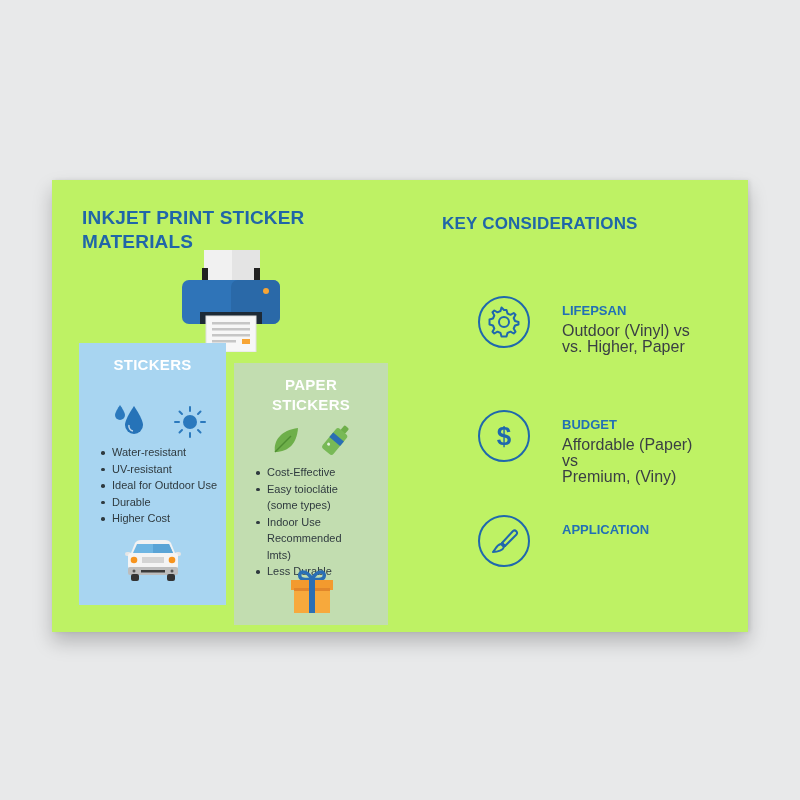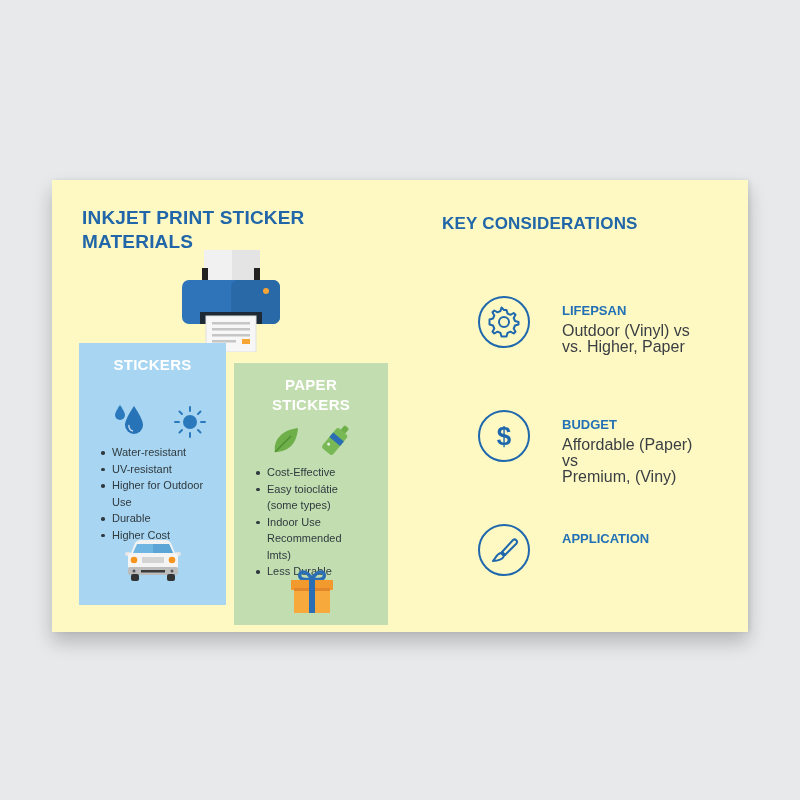--- a/index.html
+++ b/index.html
@@ -7,21 +7,21 @@
       width: 800px; height: 800px;
       background: #e8e9ea;
       position: relative;
       overflow: hidden;
       font-family: "Liberation Sans", "DejaVu Sans", sans-serif;
     }
     .card {
       position: absolute;
       left: 52px; top: 180px;
       width: 696px; height: 452px;
-      background: #fef9c3;
+      background: #bef264;
       box-shadow: 0 10px 18px rgba(0,0,0,0.22), 2px 0 4px rgba(0,0,0,0.08);
     }
     .title {
       position: absolute;
       left: 30px; top: 26px;
       width: 260px;
       color: #2066a8;
       font-weight: bold;
       font-size: 19px;
       line-height: 24px;
@@ -139,21 +139,21 @@
           <line x1="6.5" y1="6.5" x2="9" y2="9"></line>
           <line x1="25" y1="25" x2="27.5" y2="27.5"></line>
           <line x1="27.5" y1="6.5" x2="25" y2="9"></line>
           <line x1="9" y1="25" x2="6.5" y2="27.5"></line>
         </g>
       </svg>
     </div>
     <ul class="features">
       <li>Water-resistant</li>
       <li>UV-resistant</li>
-      <li>Higher for Outdoor Use</li>
+      <li>Ideal for Outdoor Use</li>
       <li>Durable</li>
       <li>Higher Cost</li>
     </ul>
     <svg class="panel-illus" style="left:44px;top:196px" width="60" height="44" viewBox="0 0 60 44">
       <path d="M12 4 Q14 1 18 1 L42 1 Q46 1 48 4 L52 14 L8 14 Z" fill="#f2f2f2"></path>
       <path d="M14 5 L46 5 L50 14 L10 14 Z" fill="#6fb6e3"></path>
       <path d="M30 5 L46 5 L50 14 L30 14 Z" fill="#5aa4d6"></path>
       <rect x="2" y="13" width="6" height="4" rx="2" fill="#e6e6e6"></rect>
       <rect x="52" y="13" width="6" height="4" rx="2" fill="#e6e6e6"></rect>
       <rect x="5" y="14" width="50" height="16" rx="3" fill="#f4f4f4"></rect>
@@ -230,21 +230,21 @@
         <text x="24" y="33" text-anchor="middle" font-family="Liberation Sans, sans-serif" font-weight="bold" font-size="26" fill="#1f68ad">$</text>
       </svg>
     </div>
     <div class="kc-heading">BUDGET</div>
     <div class="kc-text">
       <div>Affordable (Paper) vs</div>
       <div>Premium, (Viny)</div>
     </div>
   </div>
 
-  <div class="kc-item" style="top:344px">
+  <div class="kc-item" style="top:335px">
     <div class="kc-icon">
       <svg width="48" height="48" viewBox="0 0 48 48">
         <g fill="none" stroke="#1f68ad" stroke-width="2" stroke-linejoin="round" stroke-linecap="round">
           <path d="M22 26 L33 14 a2.5 2.5 0 0 1 3.5 3.5 L25 29 Z"></path>
           <path d="M22 26 L25 29"></path>
           <path d="M21 27 C16 28 16 32 13 35 C18 35 23 33 24 30 Z"></path>
         </g>
       </svg>
     </div>
     <div class="kc-heading">APPLICATION</div>

